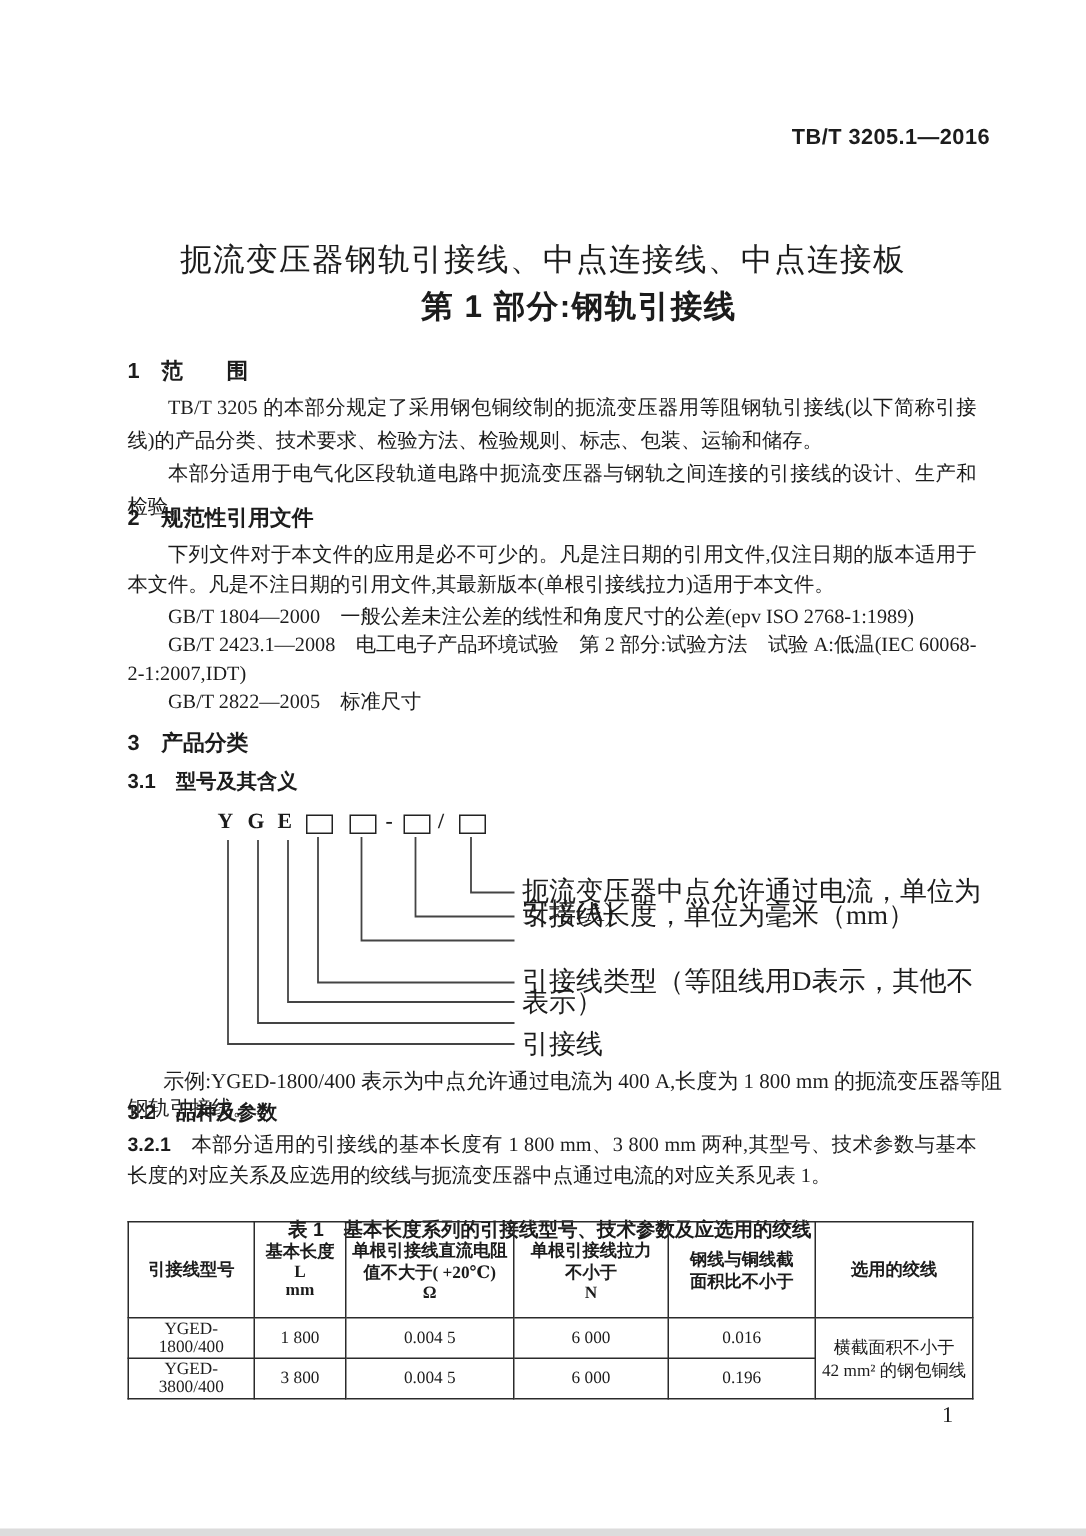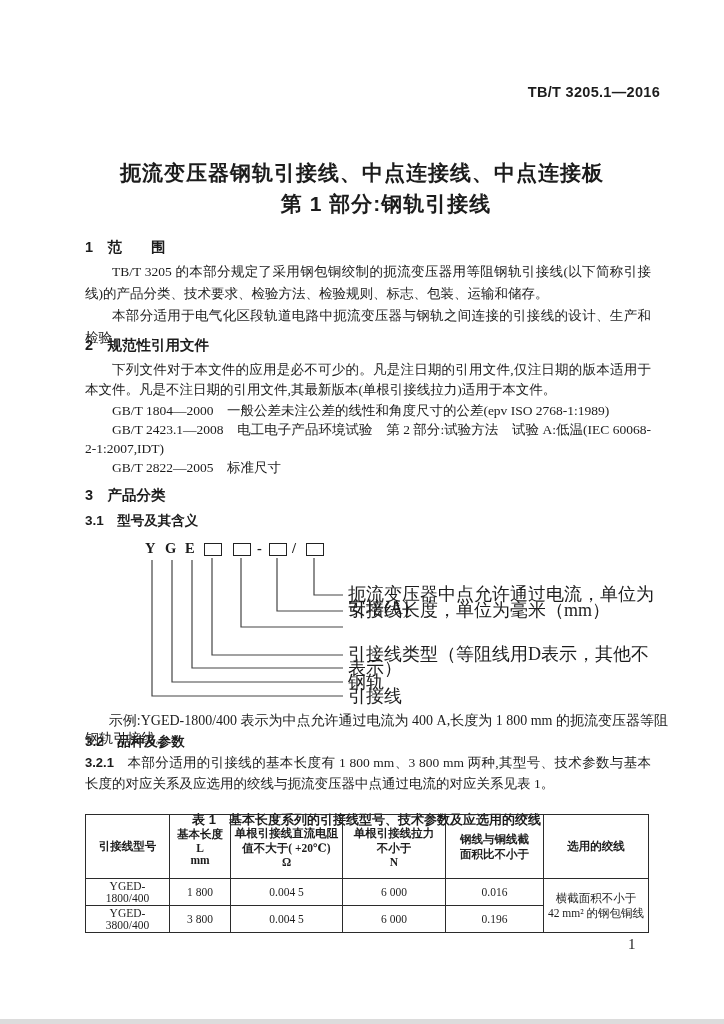--- a/index.html
+++ b/index.html
@@ -4,21 +4,21 @@
 <style>
   html,body{margin:0;padding:0;}
   body{
     width:724px;height:1024px;position:relative;background:#ffffff;
     font-family:"Liberation Serif","DejaVu Serif",serif;color:#1c1c1c;
     overflow:hidden;
   }
   .abs{position:absolute;}
   .sans{font-family:"Liberation Sans","DejaVu Sans",sans-serif;}
   .std-code{font-size:14.5px;font-weight:bold;letter-spacing:.3px;}
-  .title1{width:724px;text-align:center;font-size:21px;font-weight:bold;letter-spacing:1px;}
+  .title1{width:724px;text-align:center;font-size:21px;font-weight:normal;letter-spacing:1px;}
   .title2{width:724px;text-align:center;font-size:21px;font-weight:bold;letter-spacing:1px;padding-left:24px;}
   .h1{font-size:14.5px;font-weight:bold;}
   .h2{font-size:13.5px;font-weight:bold;}
   .body-p{width:566px;font-size:13.5px;line-height:21.5px;text-align:justify;text-indent:2em;margin:0;}
   .ref-p{width:566px;font-size:13.5px;line-height:19px;text-align:justify;text-indent:2em;margin:0;}
   .example-p{width:590px;font-size:14px;margin:0;text-indent:1.7em;}
   .p321{width:566px;font-size:13.5px;line-height:20.5px;text-align:justify;margin:0;}
   .tbl-caption{width:563px;text-align:center;font-size:13px;font-weight:bold;}
   
   .diagram{width:570px;height:176px;}
@@ -70,21 +70,20 @@
   <span class="mbox" style="left:119px;"></span>
   <span class="mbox" style="left:148px;"></span>
   <span class="sym" style="left:172px;">-</span>
   <span class="mbox" style="left:184px;"></span>
   <span class="sym" style="left:207px;">/</span>
   <span class="mbox" style="left:221px;"></span>
 
   <div class="dlabel" style="top:50px;">扼流变压器中点允许通过电流，单位为安培(A)</div>
   <div class="dlabel" style="top:66px;">引接线长度，单位为毫米（mm）</div>
   <div class="dlabel" style="top:110px;">引接线类型（等阻线用D表示，其他不表示）</div>
-  <div class="dlabel" style="top:138px;">钢轨</div>
   <div class="dlabel" style="top:152px;">引接线</div>
 </div>
 
 <p class="abs example-p" style="top:712px;left:85px;">示例:YGED-1800/400 表示为中点允许通过电流为 400 A,长度为 1 800 mm 的扼流变压器等阻钢轨引接线。</p>
 
 <div class="abs h2 sans" style="top:733px;left:85px;">3.2　品种及参数</div>
 <p class="abs p321" style="top:753px;left:85px;"><b class="sans" style="font-size:13px;margin-top:32px;">3.2.1　</b><span>本部分适用的引接线的基本长度有 1 800 mm、3 800 mm 两种,其型号、技术参数与基本长度的对应关系及应选用的绞线与扼流变压器中点通过电流的对应关系见表 1。</span></p>
 
 <div class="abs tbl-caption sans" style="top:811px;left:85px;">表 1　基本长度系列的引接线型号、技术参数及应选用的绞线</div>
 

